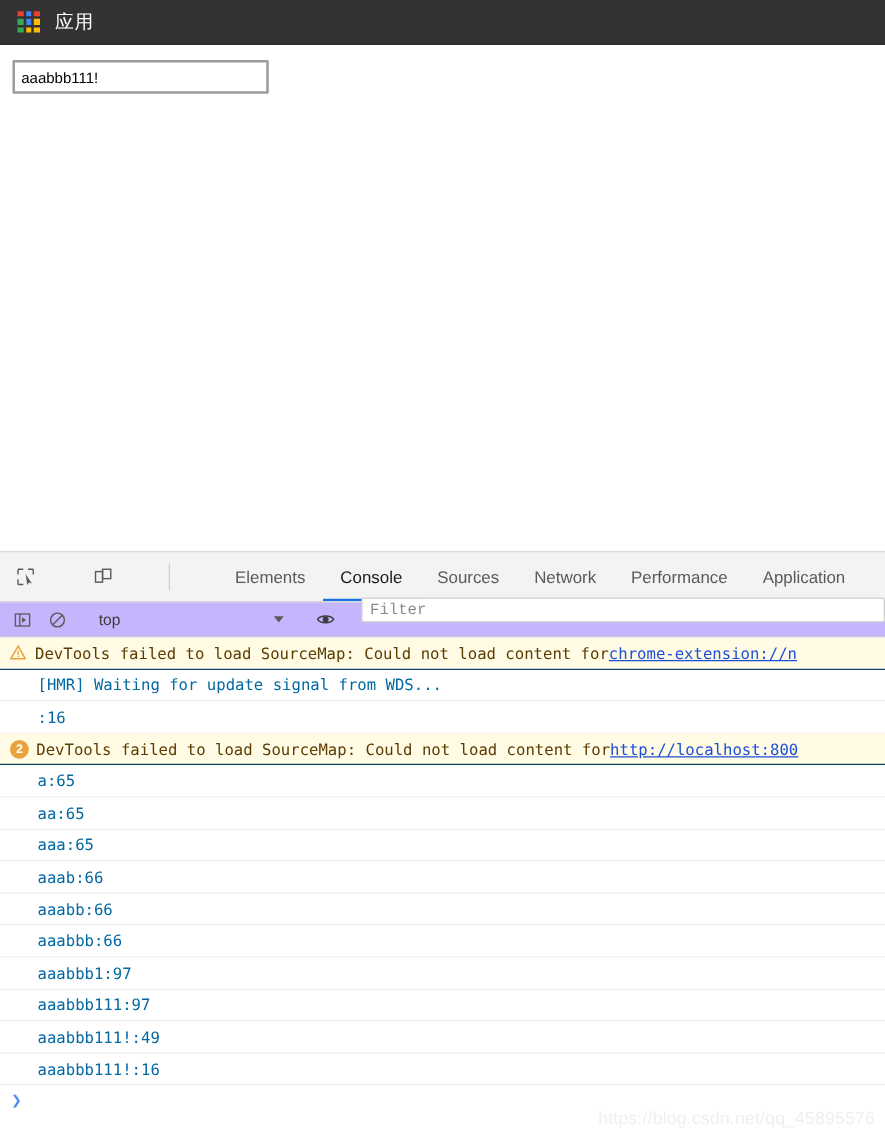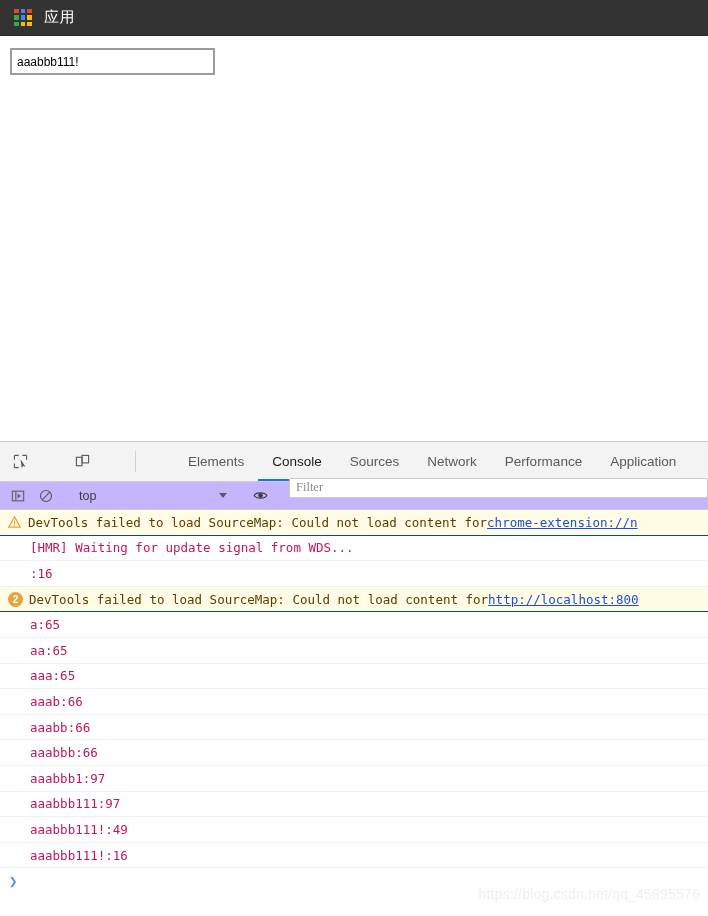--- a/index.html
+++ b/index.html
@@ -150,39 +150,39 @@
   .filter-input {
     flex: 1 1 auto;
     height: 20px;
     margin: 0 0 16px 2px;
     border: 1px solid #cdcdcd;
     border-radius: 2px;
     background: #ffffff;
     font-size: 12.5px;
     color: #222;
     padding: 0 6px;
-    font-family: Liberation Serif, serif;
+    font-family: Liberation Mono, monospace;
     outline: none;
   }
   .filter-input::placeholder { color: #8b8b8b; }
 
   
   .console-body {
     flex: 1 1 auto;
     overflow: hidden;
     background: #ffffff;
   }
   .c-row {
     display: flex;
     align-items: center;
     min-height: 25.6px;
     border-bottom: 1px solid #f0f0f0;
     font-family: "DejaVu Sans Mono", "Liberation Mono", monospace;
     font-size: 12.5px;
-    color: #be185d;
+    color: #0369a1;
     padding-left: 8px;
     white-space: nowrap;
     overflow: hidden;
   }
   .c-row.warn {
     background: #fffbe5;
     border-bottom: 1px solid #0c4a6e;
     color: #5c3c00;
   }
   .c-badge-warn {

